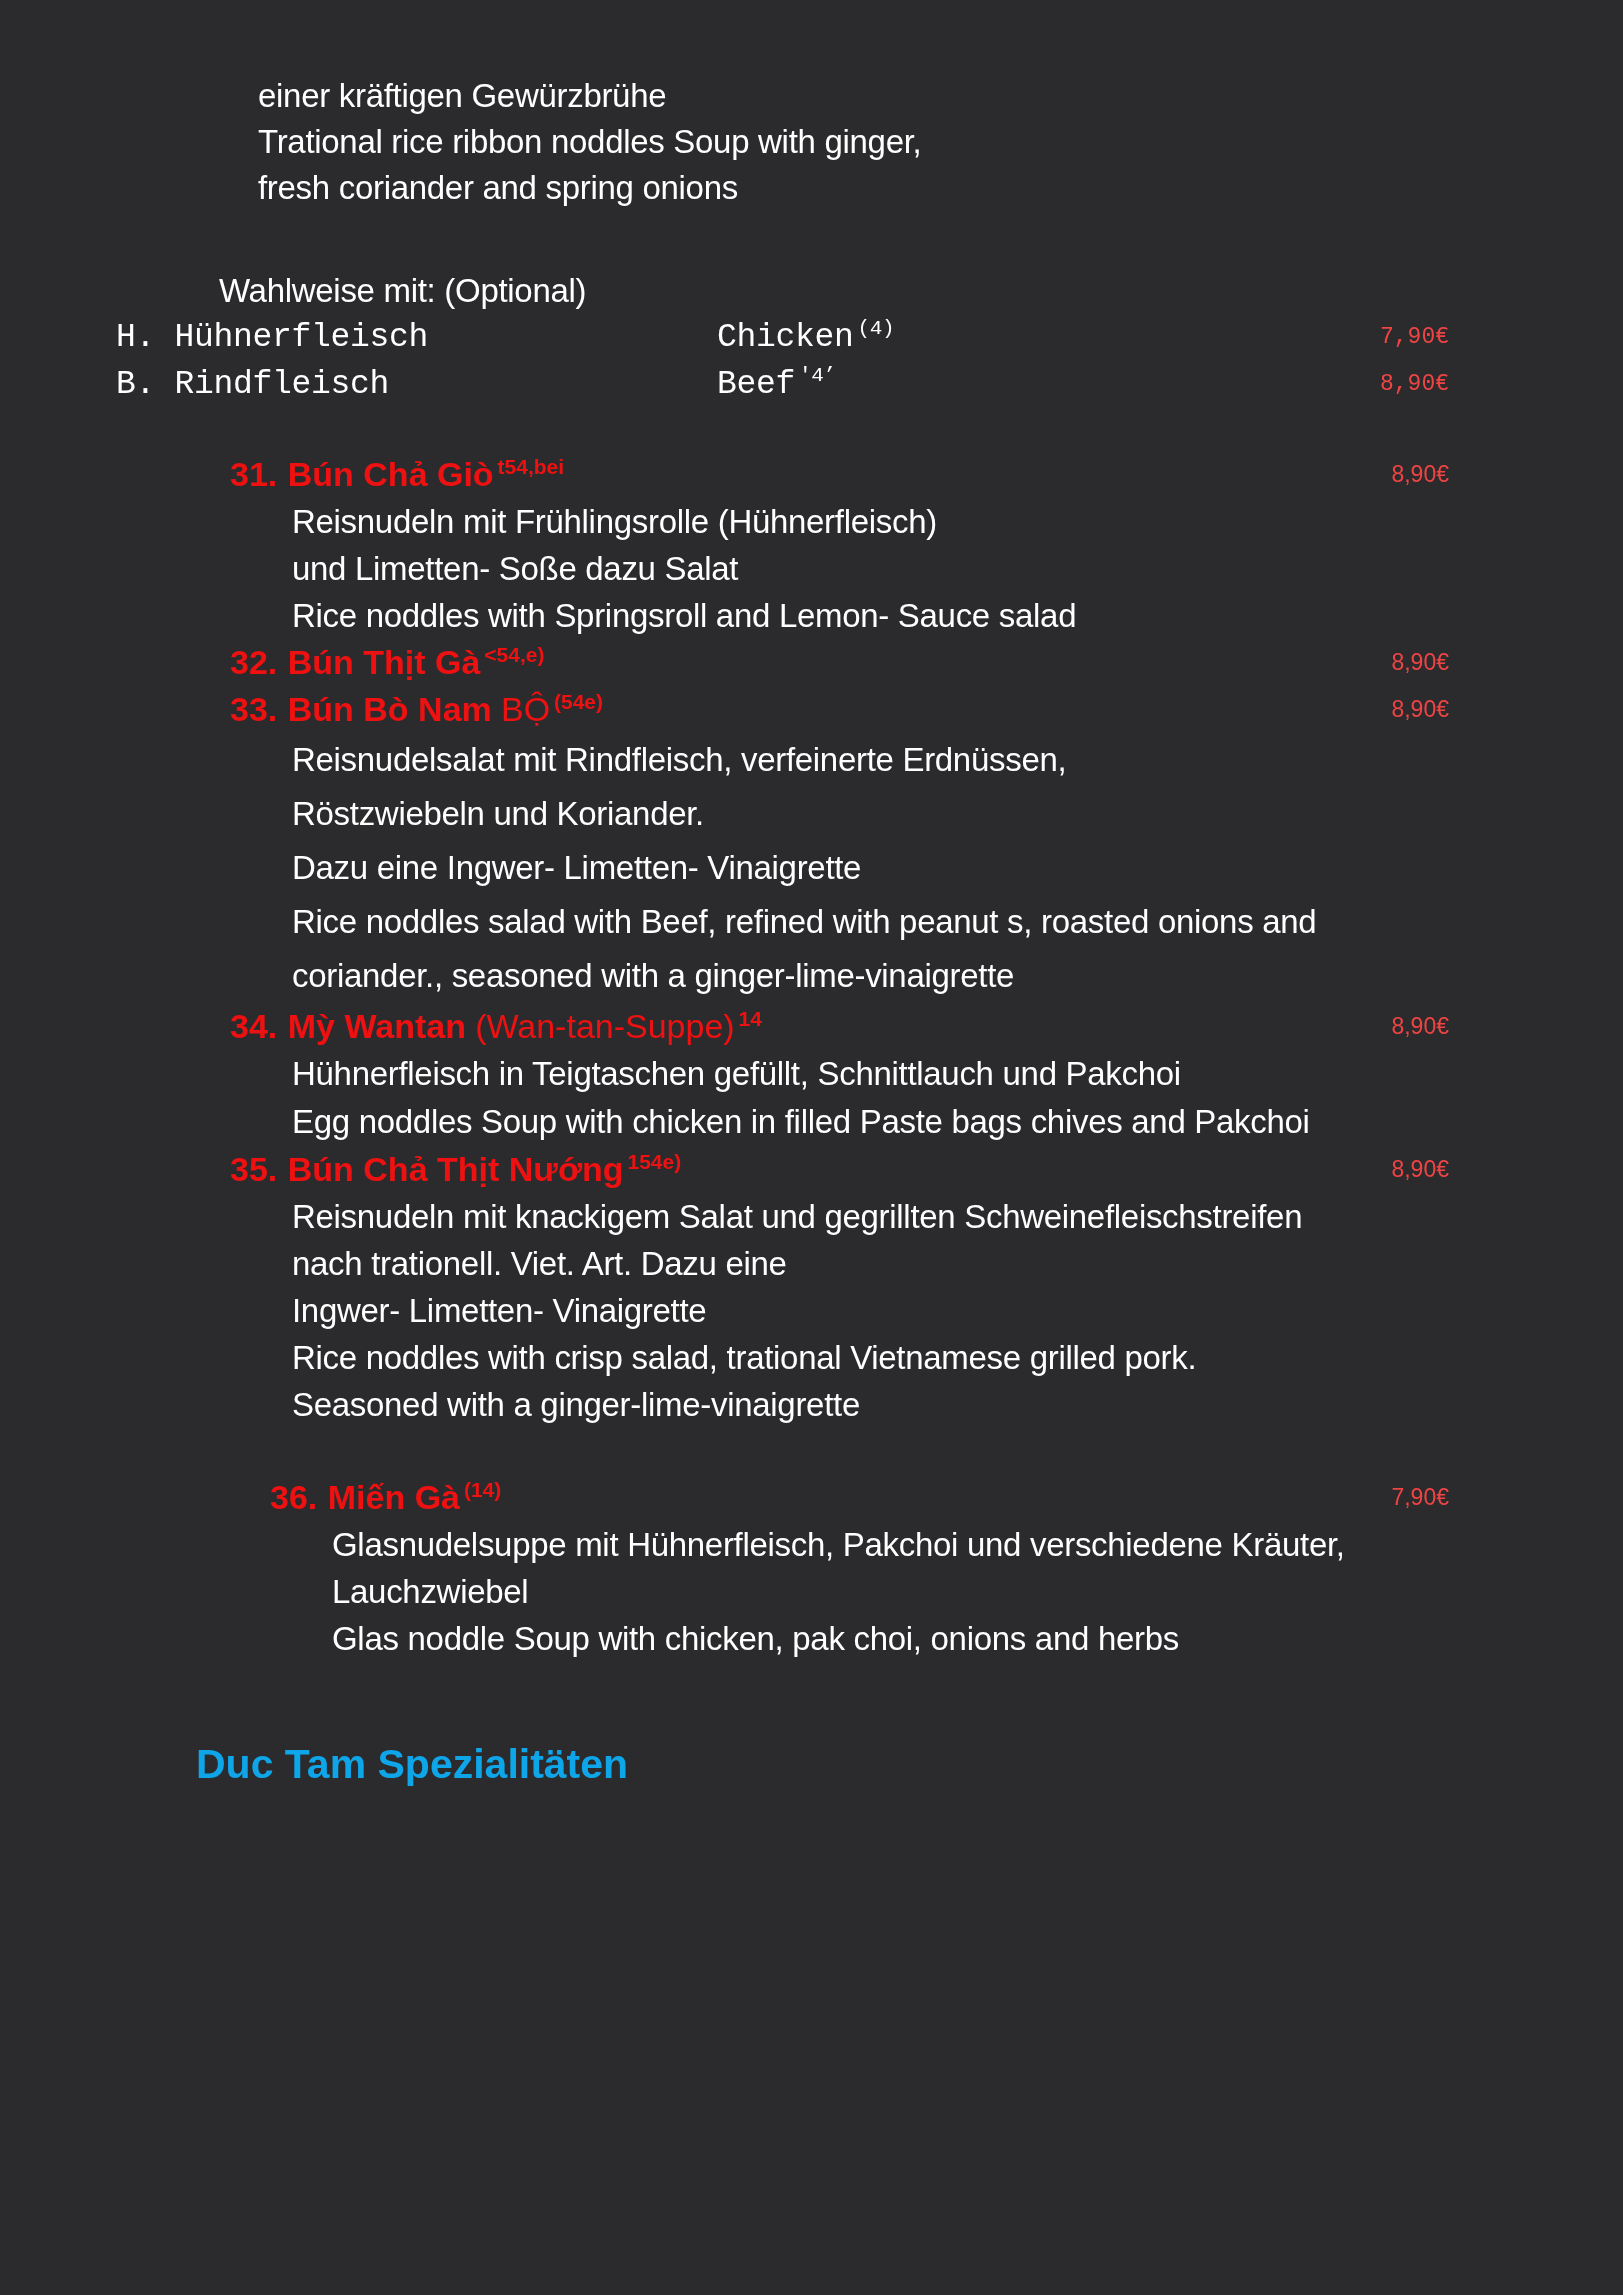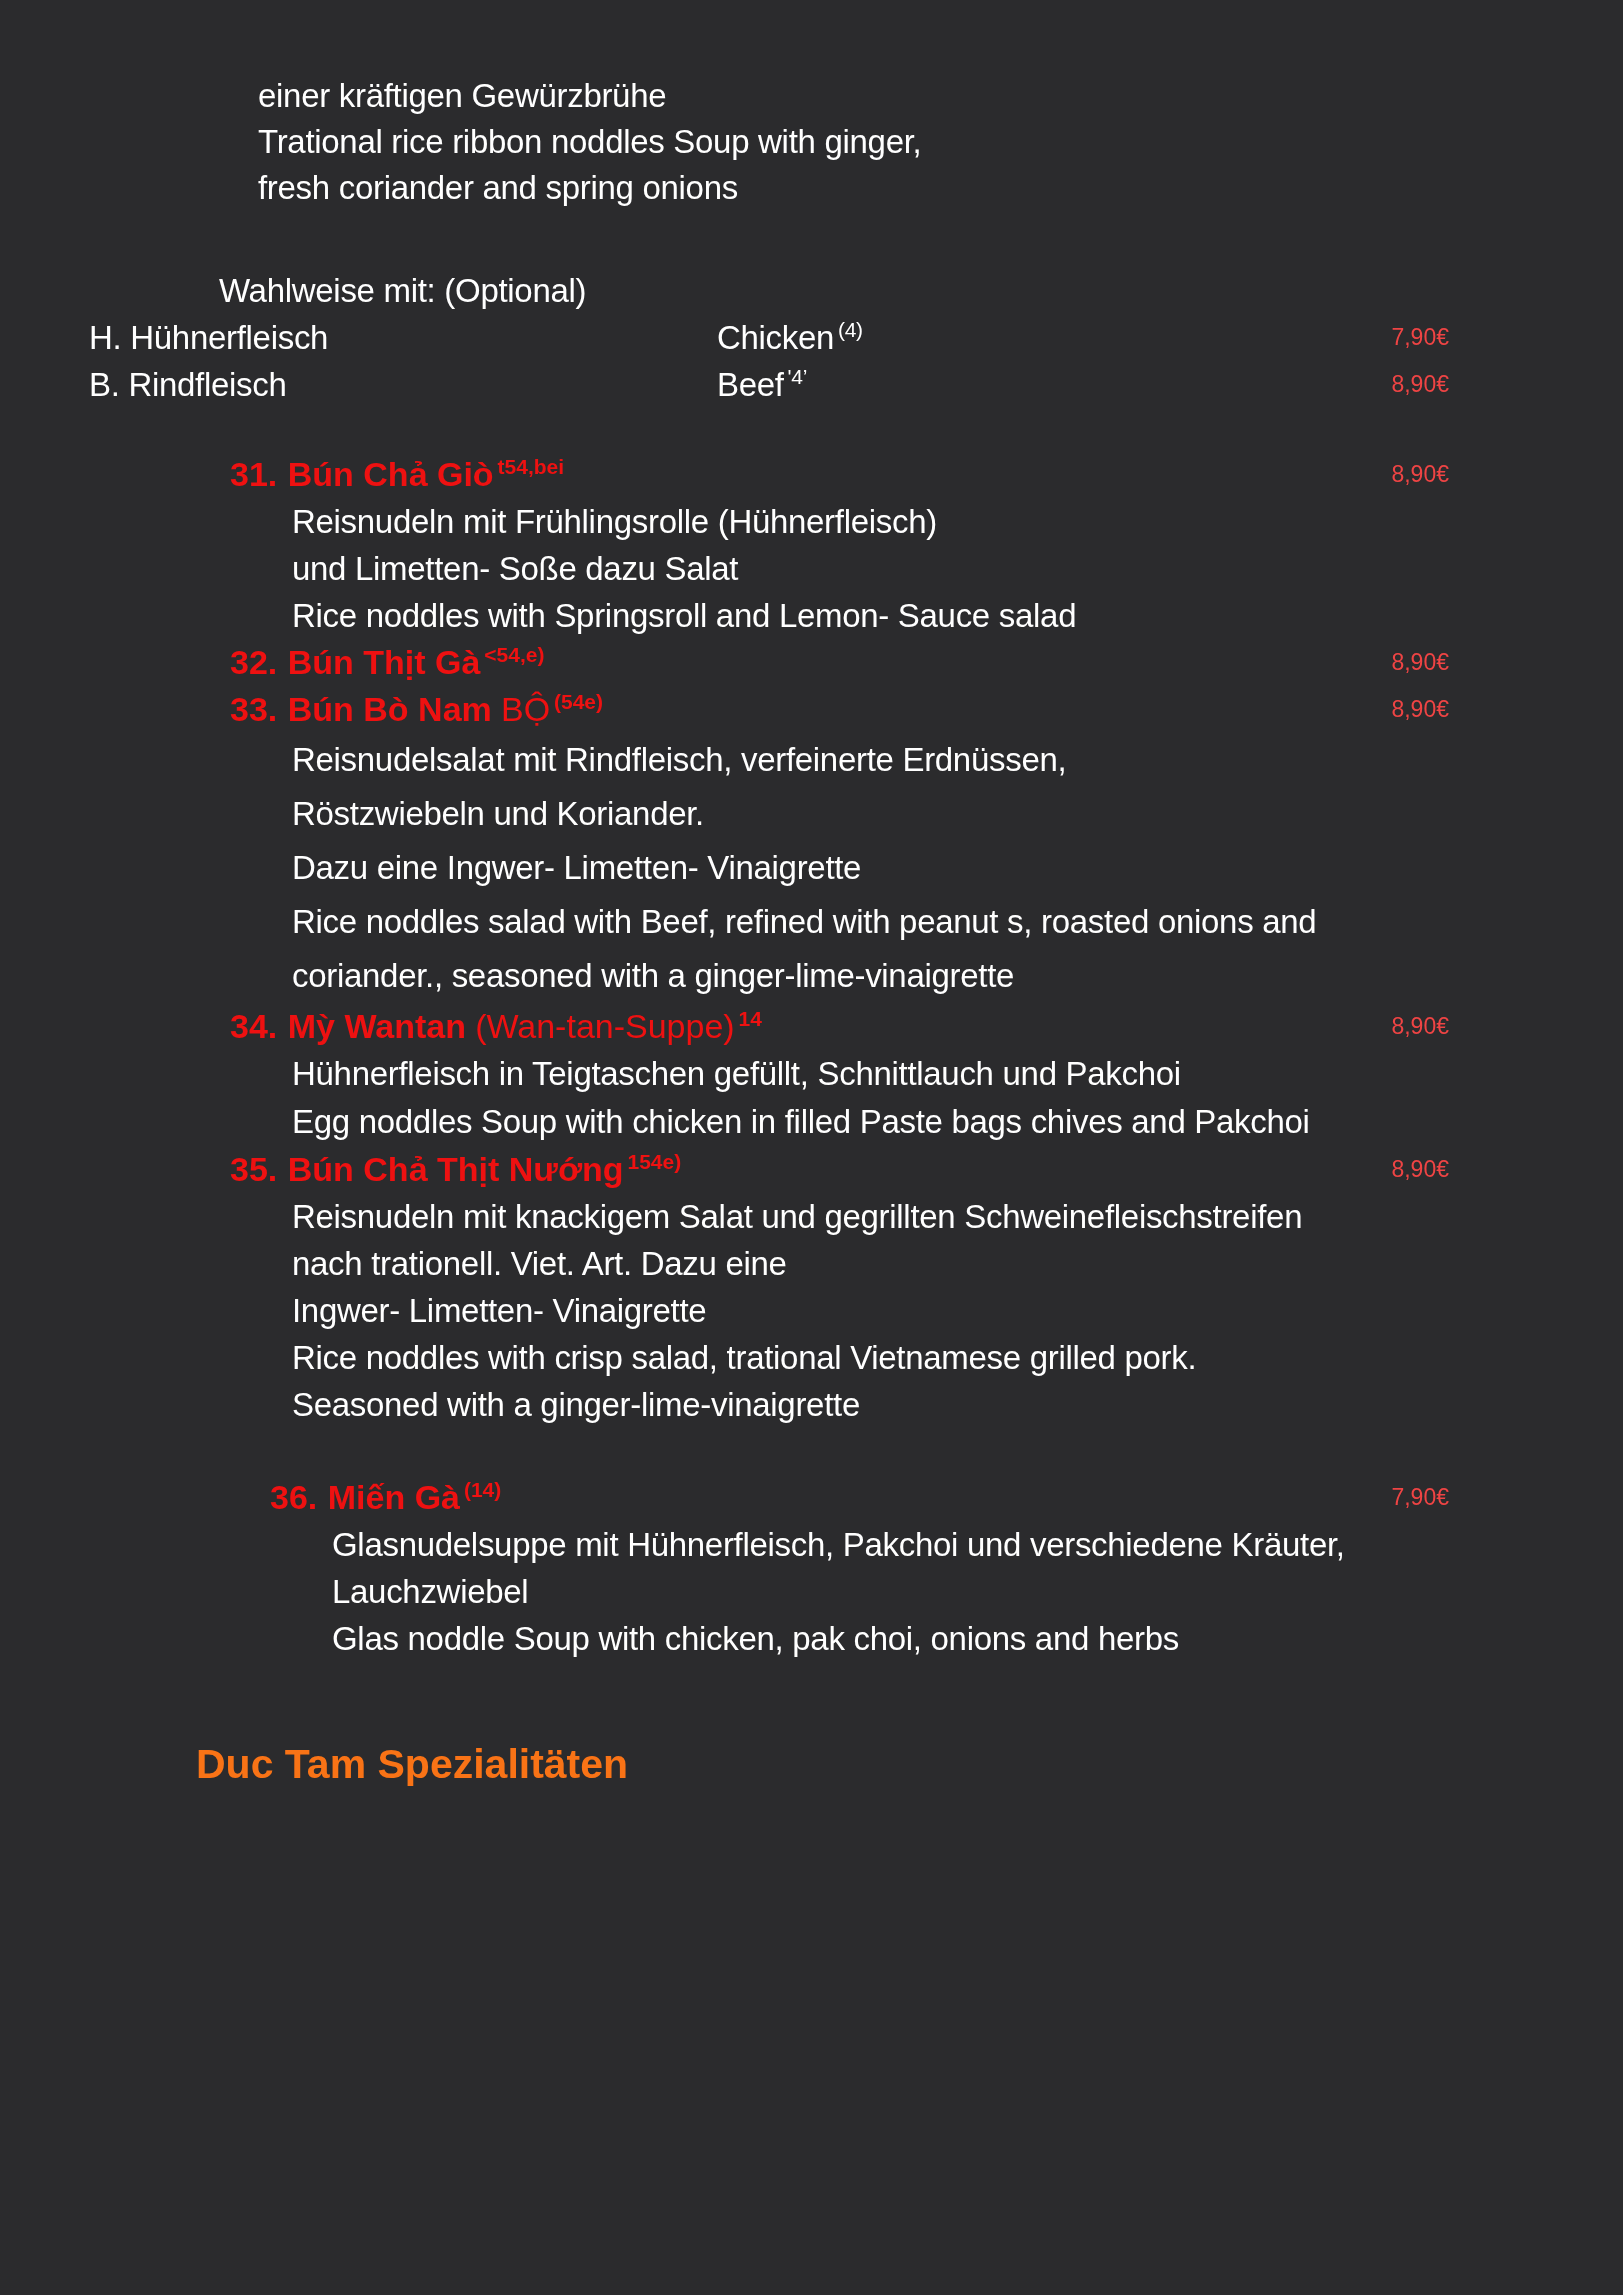--- a/index.html
+++ b/index.html
@@ -12,21 +12,21 @@
   }
   .page { position: relative; width: 1623px; height: 2295px; background: #2b2b2d; }
 
   
   .intro { margin: 73px 0 0 258px; font-size: 33px; line-height: 46px; letter-spacing: -0.3px; }
   .intro-line { white-space: nowrap; }
 
   
   .optional { margin-top: 56px; }
   .optional-heading { margin-left: 219px; font-size: 33px; line-height: 47px; letter-spacing: -0.3px; }
-  .optional-row { position: relative; height: 47px; line-height: 47px; font-size: 33px; padding-left: 89px; letter-spacing: -0.3px; }
+  .optional-row { position: relative; height: 47px; line-height: 47px; font-size: 33px; padding-left: 116px; letter-spacing: -0.3px; font-family: Liberation Mono, monospace; }
   .optional-dish-cell { position: absolute; left: 717px; top: 0; }
 
   
   .price { position: absolute; right: 174px; top: 0; color: #ef4444; font-weight: normal; font-size: 23px; letter-spacing: 0; }
 
   
   .menu-items { margin-top: 43px; }
   .menu-item { position: relative; padding-left: 34px; }
   .title-row { position: relative; height: 47px; line-height: 47px; font-size: 34px; font-weight: bold; color: #ee1111; padding-left: 196px; }
   .item-name { margin-left: 10.5px; }
@@ -36,21 +36,21 @@
   .sup { font-size: 21px; position: relative; top: -11.8px; margin-left: 3.9px; font-weight: bold; }
   .optional-row .sup { font-weight: normal; }
 
   .desc-line { margin-left: 258px; font-size: 33px; line-height: 47px; letter-spacing: -0.3px; white-space: nowrap; }
   .item-32 .desc-line { line-height: 61px; }
   .item-33 .desc-line { line-height: 54px; }
   .item-34 .desc-line { line-height: 48px; }
   .item-36 { margin-top: 46px; margin-left: 40px; }
 
   
-  .footer-heading { margin: 79px 0 0 196px; font-size: 41px; line-height: 47px; font-weight: bold; color: #f97316; }
+  .footer-heading { margin: 79px 0 0 196px; font-size: 41px; line-height: 47px; font-weight: bold; color: #0ea5e9; }
 </style>
 </head>
 <body>
 
 <div class="page">
 
   <div class="intro">
       <div class="intro-line">einer kräftigen Gewürzbrühe</div>
       <div class="intro-line">Trational rice ribbon noddles Soup with ginger,</div>
       <div class="intro-line">fresh coriander and spring onions</div>

